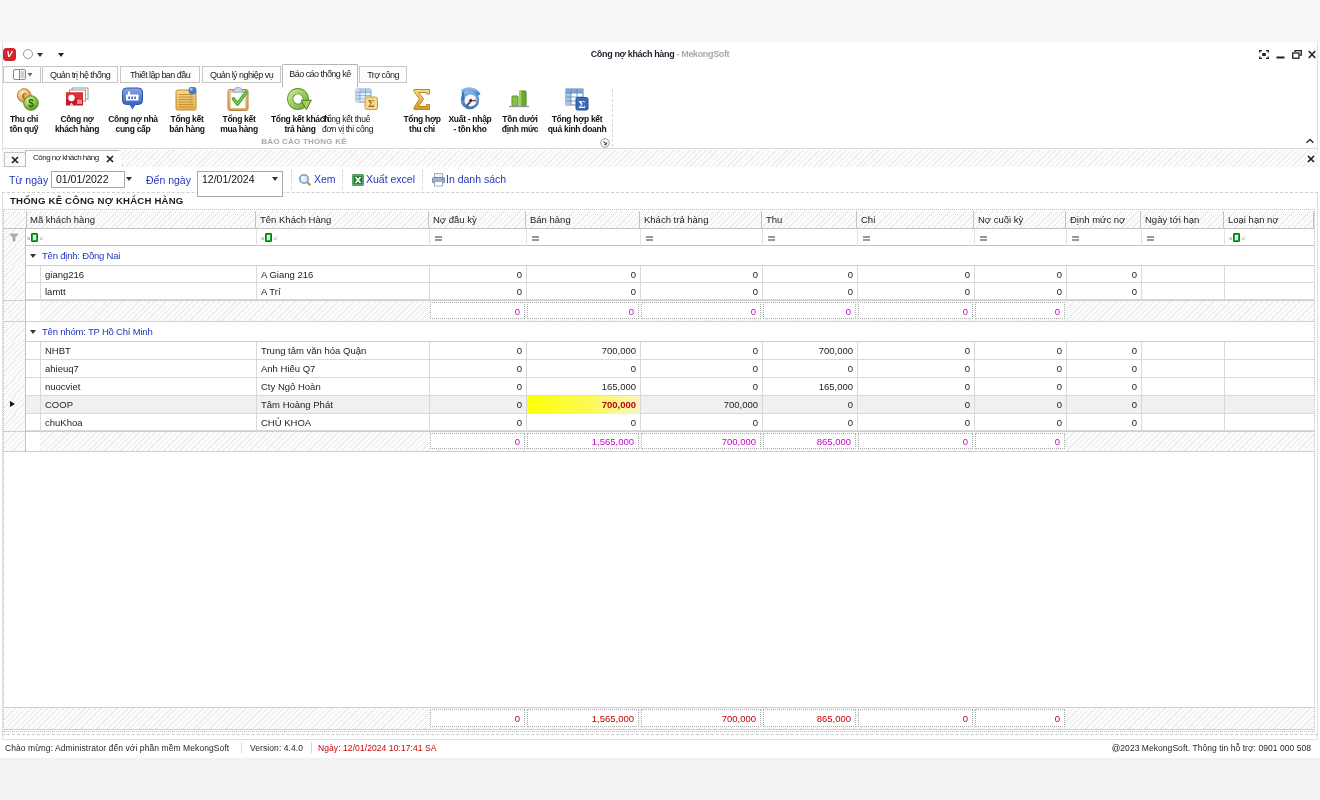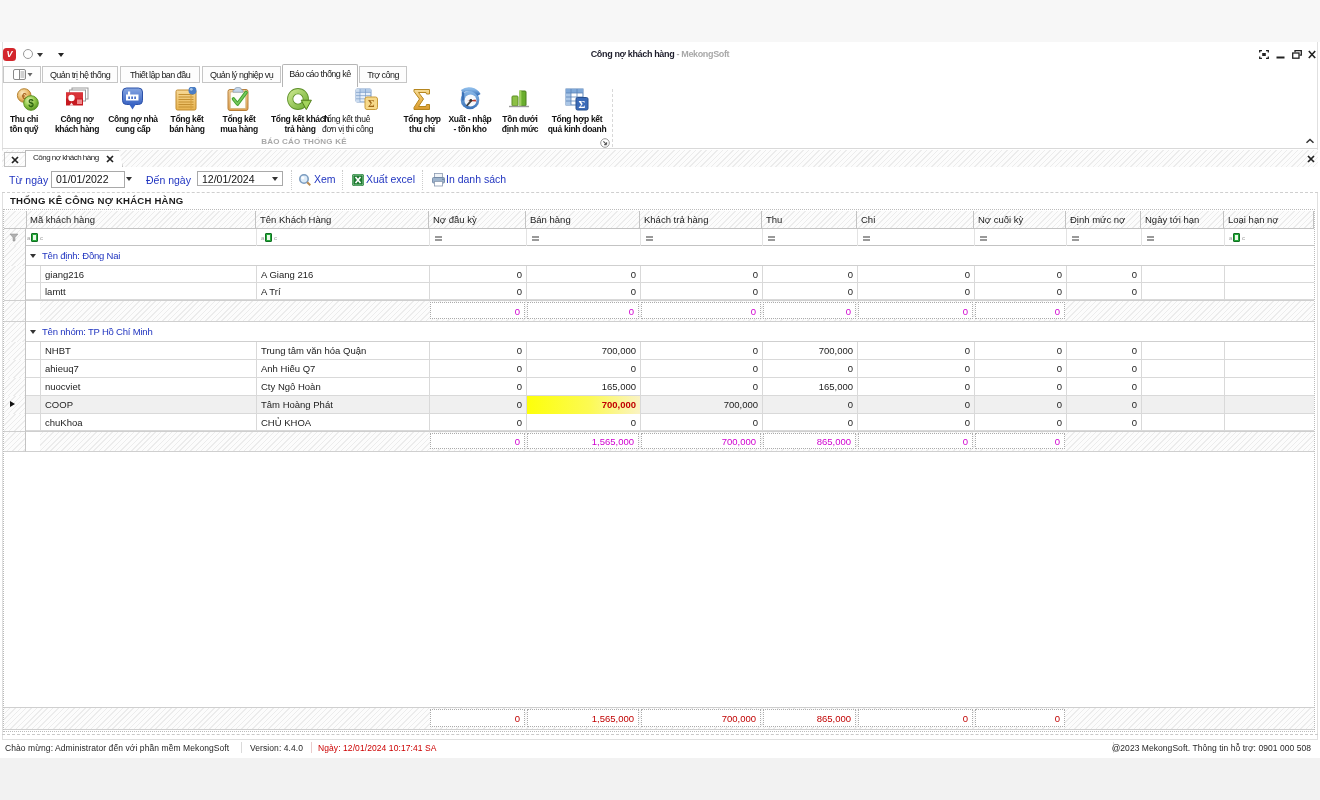--- a/index.html
+++ b/index.html
@@ -235,21 +235,21 @@
   </svg>
 <svg class="a" style="left:1307px;top:155px" width="8" height="8" viewBox="0 0 8 8">
     <path d="M1 1 L7 7 M7 1 L1 7" stroke="#222" stroke-width="1.7"></path>
   </svg>
 
 <div class="a" style="left:2px;top:167px;width:1316px;height:26px;background:#fff;border-bottom:1px dashed #cfcfcf"></div>
 <div class="a blue b" style="left:9px;top:174px;font-size:10.5px">Từ ngày</div>
 <div class="a" style="left:51px;top:171px;width:74px;height:17px;border:1px solid #a9a9a9;background:#fff;font-size:10.5px;color:#111;line-height:15px;padding-left:4px">01/01/2022</div>
 <div class="a" style="left:126px;top:177px;width:0;height:0;border-left:3px solid transparent;border-right:3px solid transparent;border-top:4px solid #333"></div>
 <div class="a blue b" style="left:146px;top:174px;font-size:10.5px">Đến ngày</div>
-<div class="a" style="left:197px;top:171px;width:86px;height:15px;border:1px solid #a9a9a9;background:#fff;font-size:10.5px;color:#111;line-height:15px;padding-left:4px">12/01/2024</div>
+<div class="a" style="left:197px;top:171px;width:86px;height:26px;border:1px solid #a9a9a9;background:#fff;font-size:10.5px;color:#111;line-height:15px;padding-left:4px">12/01/2024</div>
 <div class="a" style="left:272px;top:177px;width:0;height:0;border-left:3px solid transparent;border-right:3px solid transparent;border-top:4px solid #333"></div>
 <div class="a" style="left:291px;top:170px;height:20px;border-left:1px dotted #ccc"></div>
 <div class="a" style="left:342px;top:170px;height:20px;border-left:1px dotted #ccc"></div>
 <div class="a" style="left:422px;top:170px;height:20px;border-left:1px dotted #ccc"></div>
 <div class="a blue b" style="left:314px;top:173px;font-size:10.5px">Xem</div>
 <div class="a blue b" style="left:366px;top:173px;font-size:10.5px">Xuất excel</div>
 <div class="a blue b" style="left:446px;top:173px;font-size:10.5px">In danh sách</div>
 <svg class="a" style="left:298px;top:173px" width="14" height="14" viewBox="0 0 14 14">
     <circle cx="6" cy="6" r="4.2" fill="#dcebf8" stroke="#7b9cc0" stroke-width="1.6"></circle>
     <circle cx="4.8" cy="4.8" r="1.6" fill="#fff" opacity=".9"></circle>

